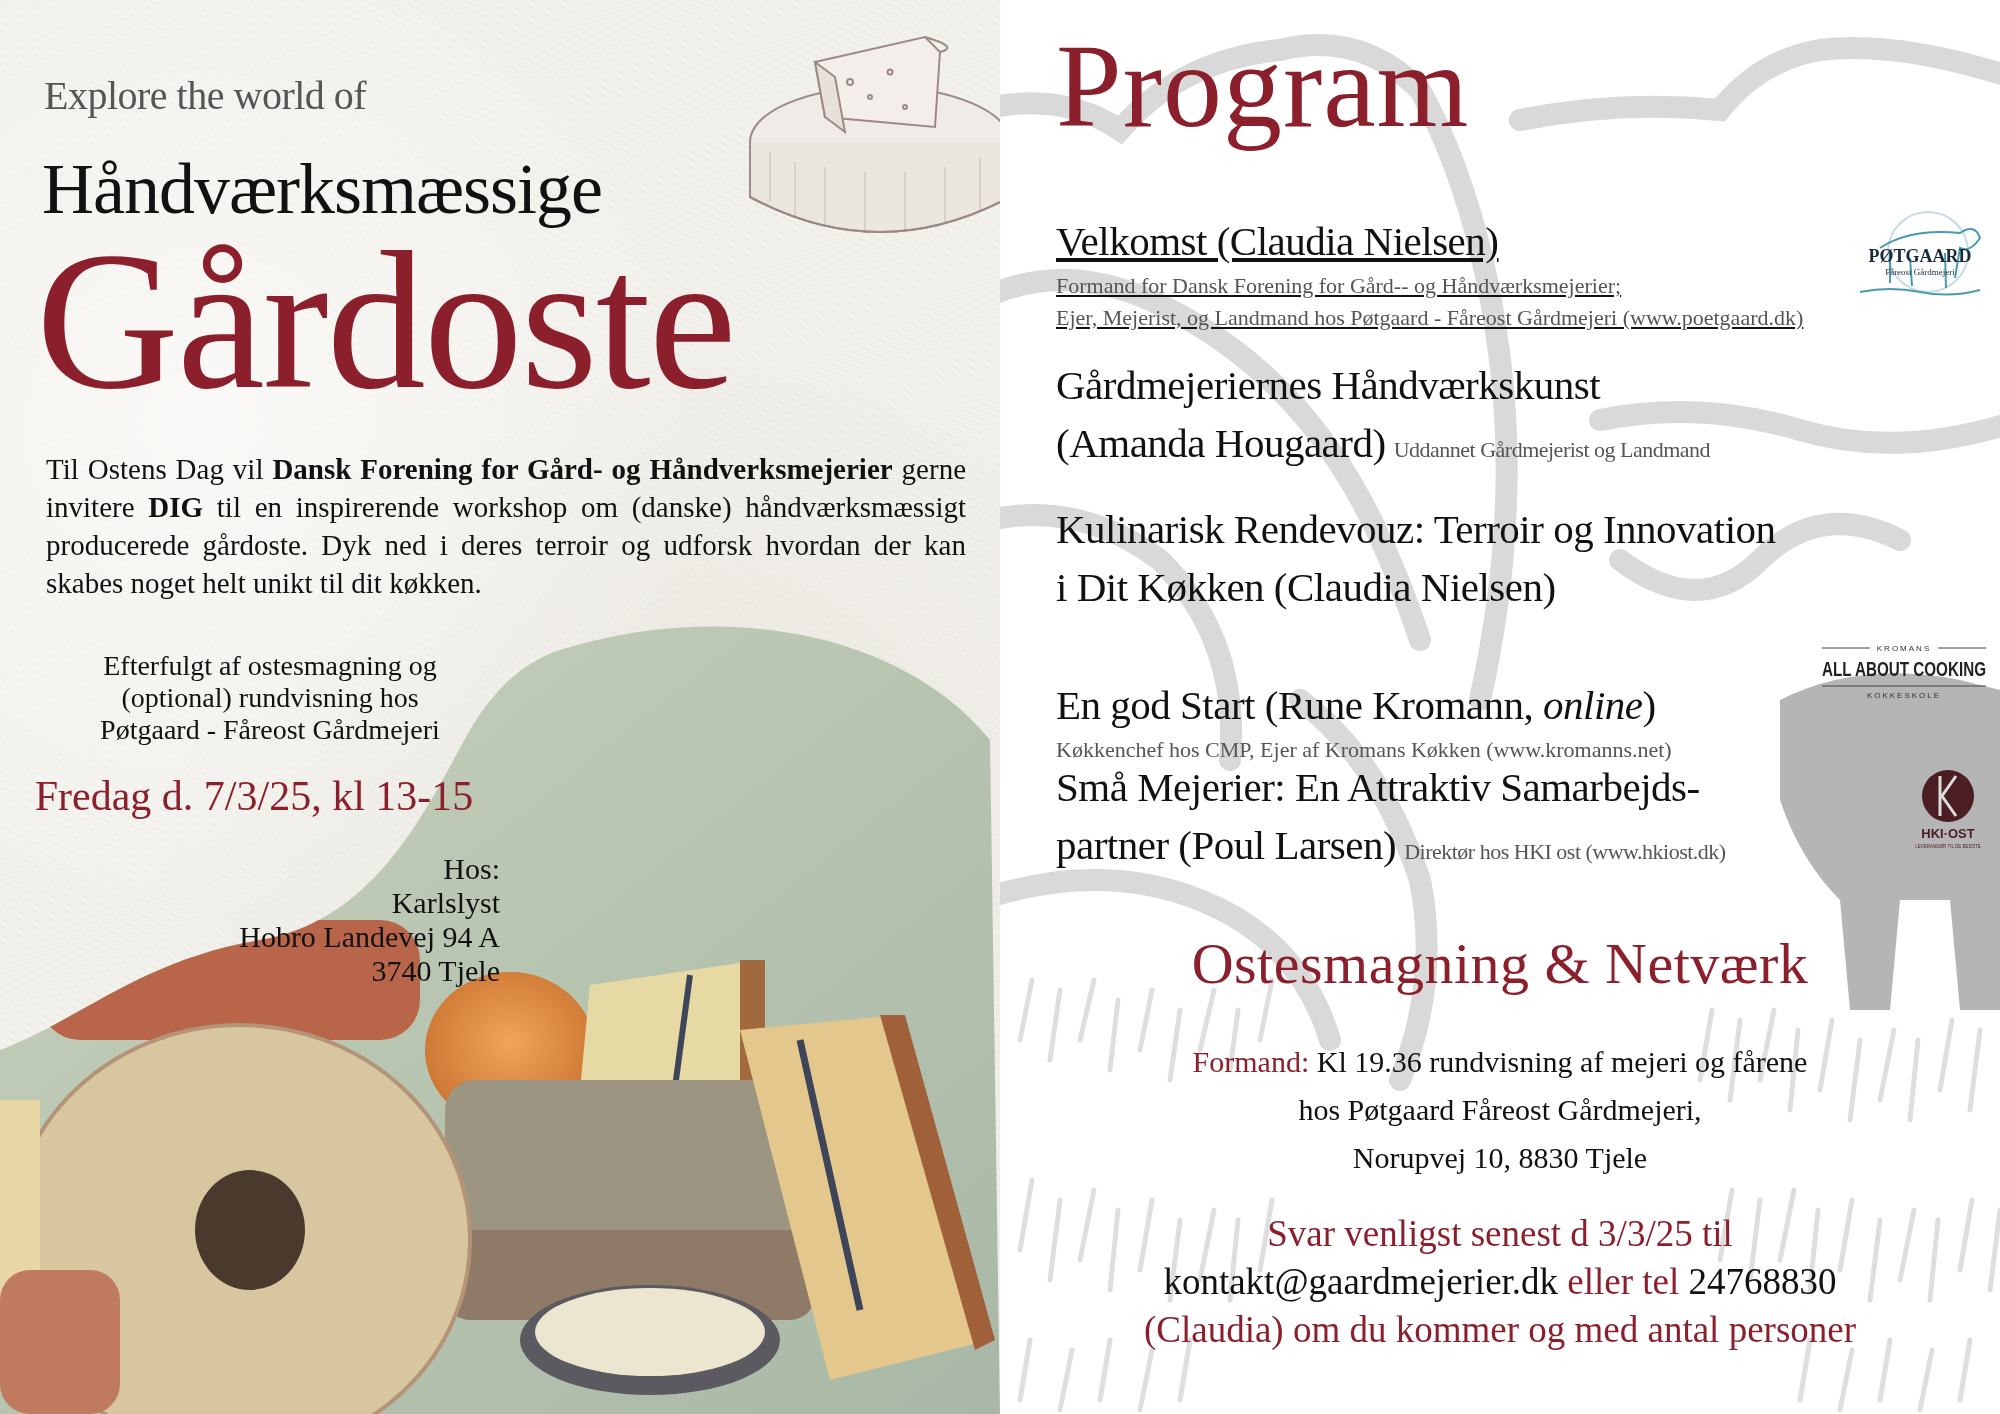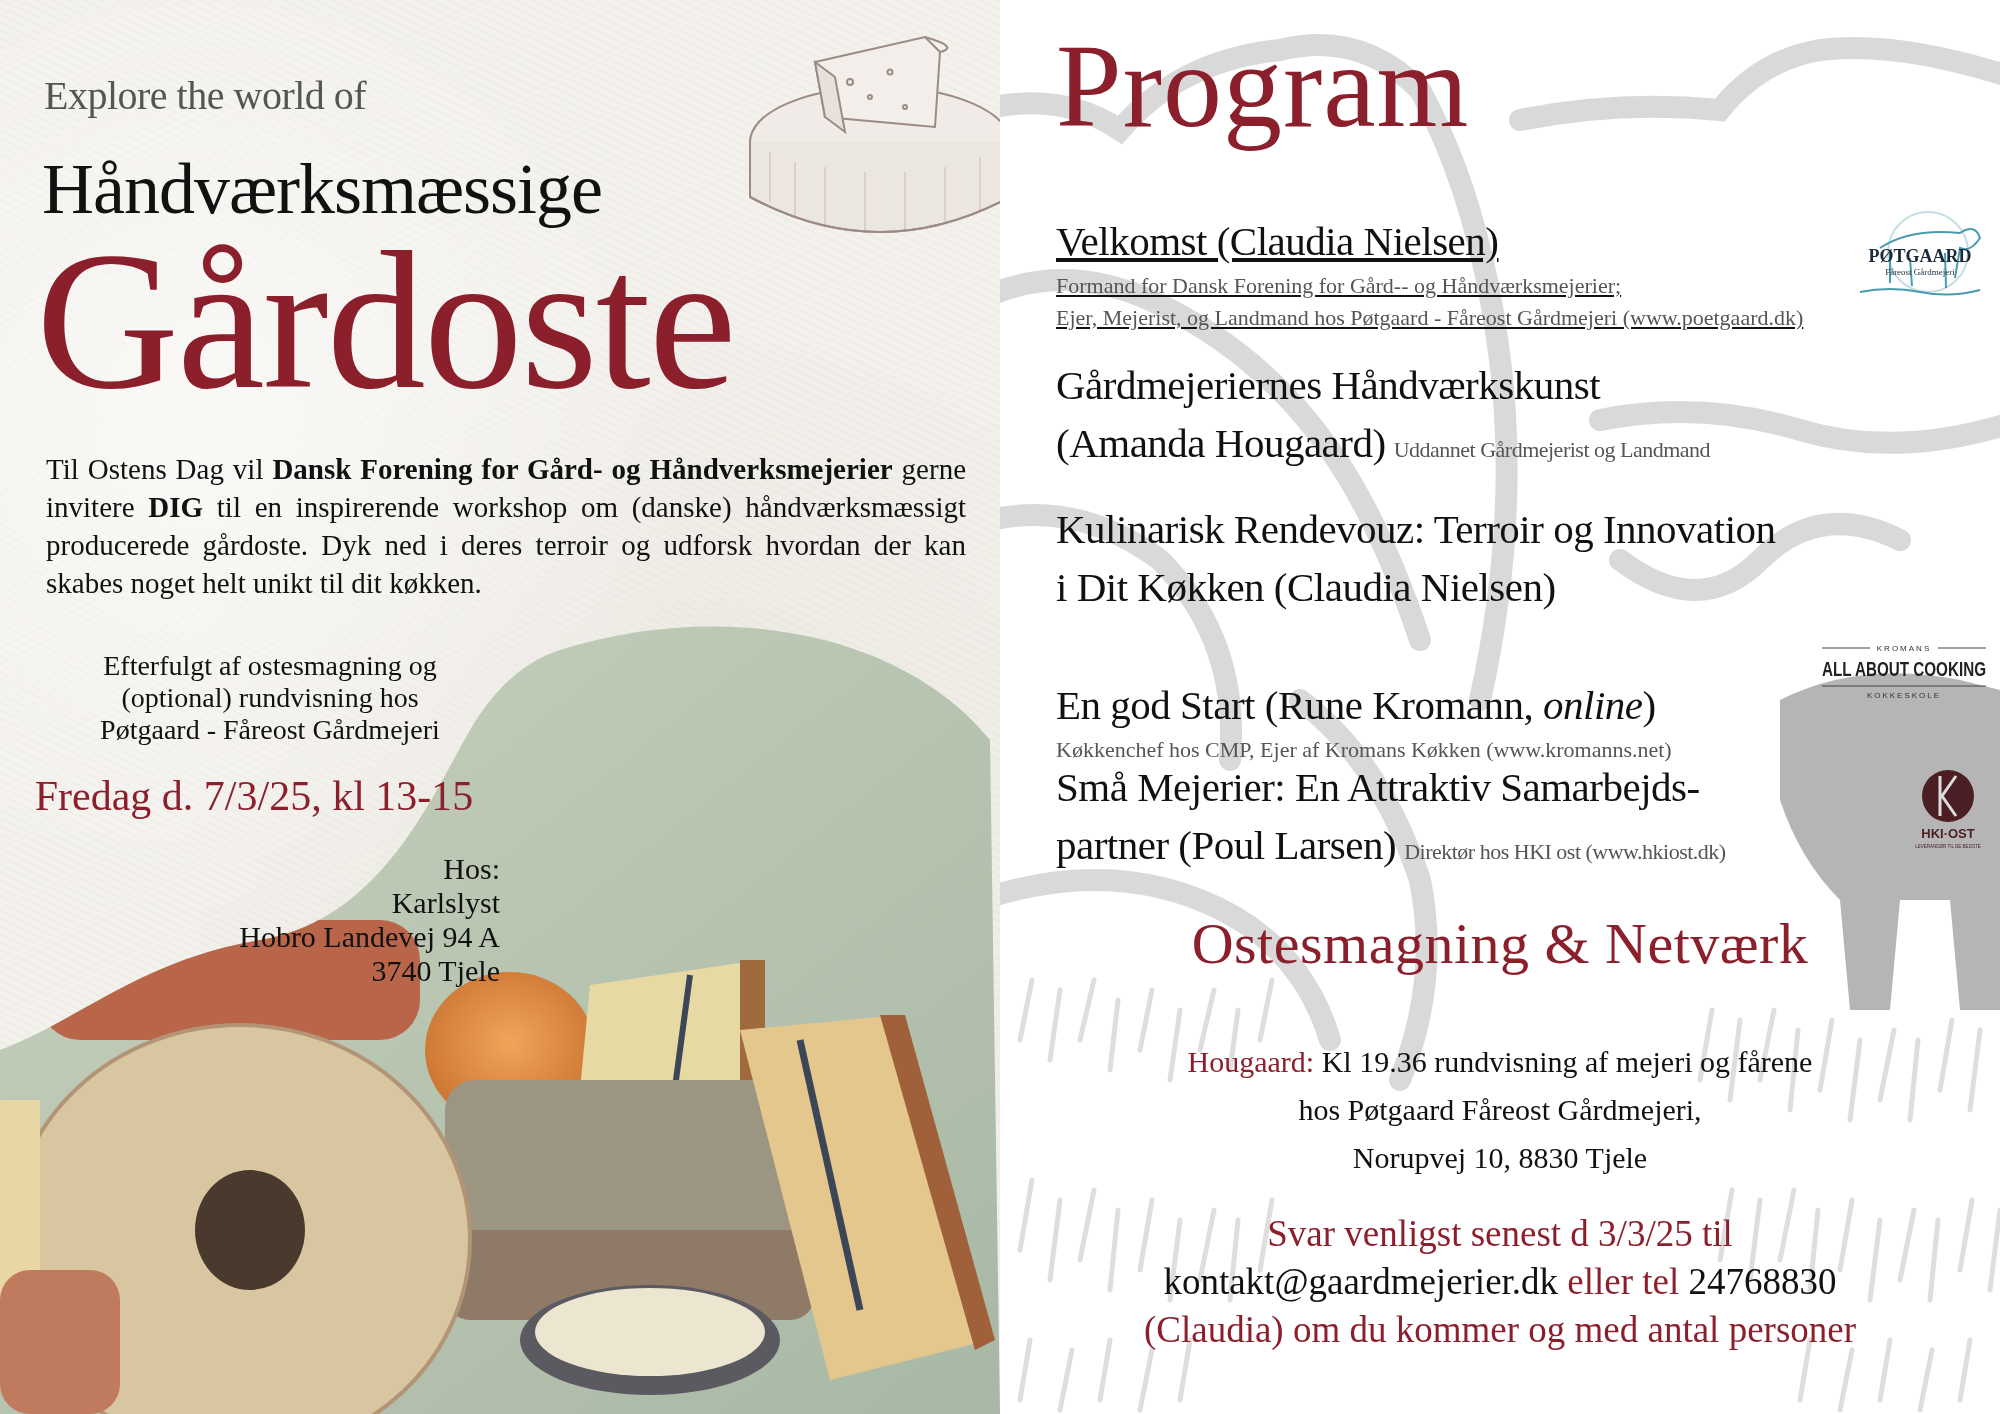--- a/index.html
+++ b/index.html
@@ -73,21 +73,21 @@
   .i2 { top: 356px; }
   .i3 { top: 500px; }
   .i4 { top: 644px; margin-top: 32px; }
   .i5 { top: 758px; }
 
   .logo-potgaard { position: absolute; left: 850px; top: 208px; width: 140px; height: 96px; }
   .logo-kromans { position: absolute; left: 818px; top: 640px; width: 172px; height: 66px; }
   .logo-hki { position: absolute; left: 912px; top: 766px; width: 72px; height: 90px; }
 
   .ost-title {
-    position: absolute; left: 0; width: 1000px; top: 910px;
+    position: absolute; left: 0; width: 1000px; top: 930px;
     font-size: 58px; color: #8b1f2c; text-align: center; letter-spacing: 0.5px;
   }
   .optional {
     position: absolute; left: 0; width: 1000px; top: 1038px;
     font-size: 30px; line-height: 48px; text-align: center; color: #111;
   }
   .optional .opt-label { color: #8b1f2c; }
   .rsvp {
     position: absolute; left: 0; width: 1000px; top: 1210px;
     font-size: 37px; line-height: 48px; text-align: center; color: #8b1f2c;
@@ -255,21 +255,21 @@
   <svg class="logo-hki" viewBox="0 0 72 90">
     <circle cx="36" cy="30" r="26" fill="#4a1e22"></circle>
     <path d="M28 10 L28 50 M44 10 L30 30 L44 50" stroke="#ddd" stroke-width="3" fill="none"></path>
     <text x="36" y="72" text-anchor="middle" font-family="Liberation Sans, sans-serif" font-size="13" font-weight="bold" fill="#4a1e22">HKI·OST</text>
     <text x="36" y="82" text-anchor="middle" font-family="Liberation Sans, sans-serif" font-size="4.5" fill="#4a1e22">LEVERANDØR TIL DE BEDSTE</text>
   </svg>
 
   <div class="ost-title">Ostesmagning &amp; Netværk</div>
 
   <div class="optional">
-    <div><span class="opt-label">Hougaard:</span><span> Kl 19.36 rundvisning af mejeri og fårene</span></div>
+    <div><span class="opt-label">Formand:</span><span> Kl 19.36 rundvisning af mejeri og fårene</span></div>
     <div>hos Pøtgaard Fåreost Gårdmejeri,</div>
     <div>Norupvej 10, 8830 Tjele</div>
   </div>
 
   <div class="rsvp">
     <div>Svar venligst senest d 3/3/25 til</div>
     <div><span class="dark">kontakt@gaardmejerier.dk</span><span> eller tel </span><span class="dark">24768830</span></div>
     <div>(Claudia) om du kommer og med antal personer</div>
   </div>
 </div>

